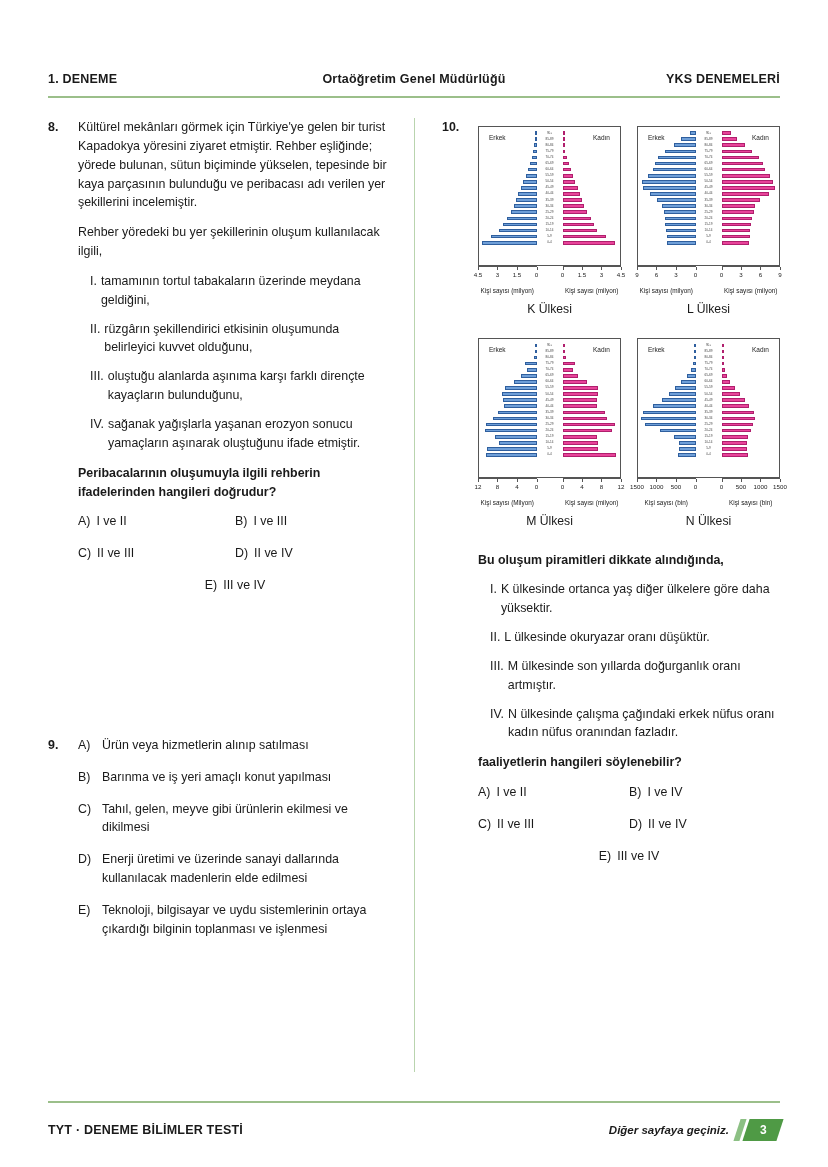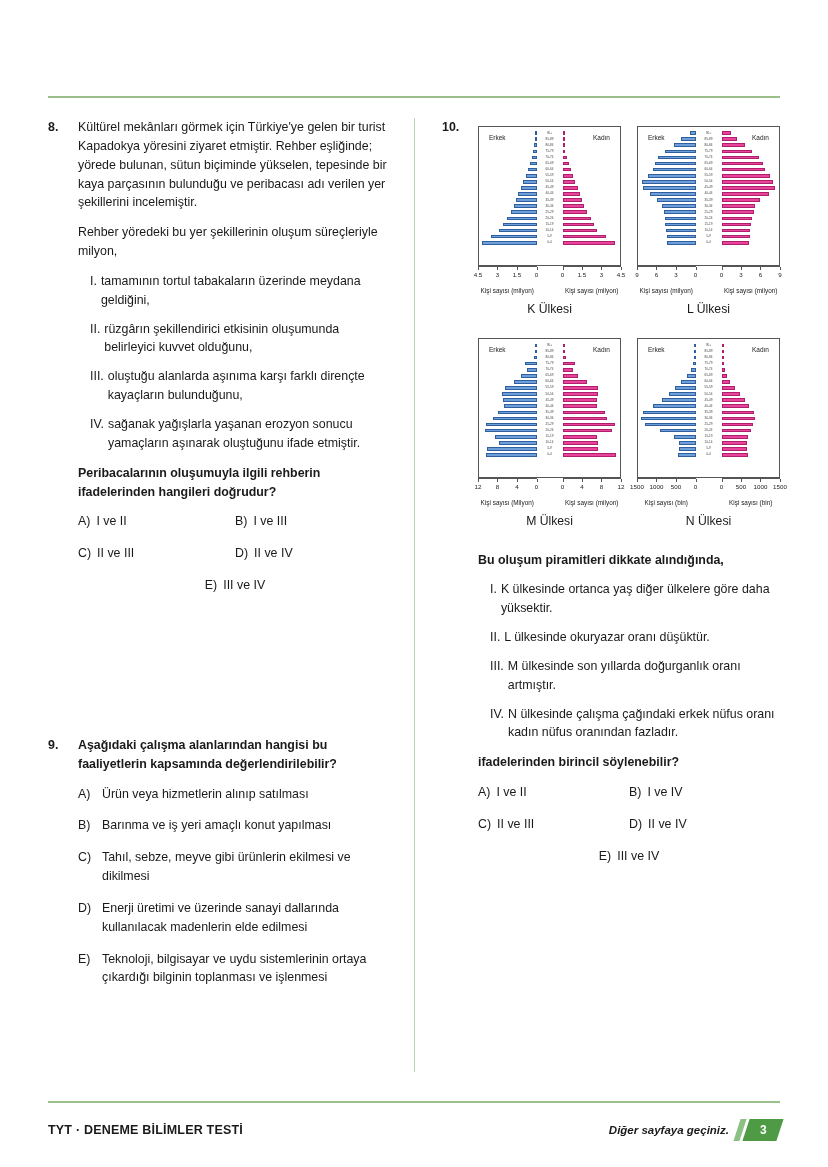--- a/index.html
+++ b/index.html
@@ -148,32 +148,37 @@
   .badge-slash {
     width:6px; height:22px; background:#8cc084; transform:skewX(-18deg);
     margin-right:3px;
   }
 </style>
 </head>
 <body>
 
 <div class="page">
 
+  <div class="header">
+    <div class="left">1. DENEME</div>
+    <div class="center">Ortaöğretim Genel Müdürlüğü</div>
+    <div class="right">YKS DENEMELERİ</div>
+  </div>
   <div class="header-rule"></div>
 
   <div class="columns">
     <div class="col-divider"></div>
 
     <div class="col col-left">
 
       <div class="q" style="margin-bottom:6px;">
         <div class="q-num">8.</div>
         <div class="q-body">
           <p>Kültürel mekânları görmek için Türkiye'ye gelen bir turist Kapadokya yöresini ziyaret etmiştir. Rehber eşliğinde; yörede bulunan, sütun biçiminde yükselen, tepesinde bir kaya parçasının bulunduğu ve peribacası adı verilen yer şekillerini incelemiştir.</p>
-          <p>Rehber yöredeki bu yer şekillerinin oluşum süreçleriyle milyon,</p>
+          <p>Rehber yöredeki bu yer şekillerinin oluşum kullanılacak ilgili,</p>
 
           <ul class="roman-list indent-roman">
             <li>
               <span class="rl-label">I.</span>
               <span class="rl-text">tamamının tortul tabakaların üzerinde meydana geldiğini,</span>
             </li>
             <li>
               <span class="rl-label">II.</span>
               <span class="rl-text">rüzgârın şekillendirici etkisinin oluşumunda belirleyici kuvvet olduğunu,</span>
             </li>
@@ -216,39 +221,38 @@
                 <span class="opt-text">III ve IV</span>
               </div>
             </div>
           </div>
         </div>
       </div>
 
       <div class="q" style="margin-top:128px;">
         <div class="q-num">9.</div>
         <div class="q-body">
-          <p class="stem">Aşağıdaki çalışma alanlarından hangisi bu faaliyetlerin kapsamında değerlendirilebilir?</p>
 
           <div class="options options-stacked">
             <div class="opt-row">
               <div class="opt">
                 <span class="opt-letter wide">A)</span>
                 <span class="opt-text">Ürün veya hizmetlerin alınıp satılması</span>
               </div>
             </div>
             <div class="opt-row">
               <div class="opt">
                 <span class="opt-letter wide">B)</span>
                 <span class="opt-text">Barınma ve iş yeri amaçlı konut yapılması</span>
               </div>
             </div>
             <div class="opt-row">
               <div class="opt">
                 <span class="opt-letter wide">C)</span>
-                <span class="opt-text">Tahıl, sebze, meyve gibi ürünlerin ekilmesi ve dikilmesi</span>
+                <span class="opt-text">Tahıl, gelen, meyve gibi ürünlerin ekilmesi ve dikilmesi</span>
               </div>
             </div>
             <div class="opt-row">
               <div class="opt">
                 <span class="opt-letter wide">D)</span>
                 <span class="opt-text">Enerji üretimi ve üzerinde sanayi dallarında kullanılacak madenlerin elde edilmesi</span>
               </div>
             </div>
             <div class="opt-row">
               <div class="opt">
@@ -1017,21 +1021,21 @@
             <li>
               <span class="rl-label">III.</span>
               <span class="rl-text">M ülkesinde son yıllarda doğurganlık oranı artmıştır.</span>
             </li>
             <li>
               <span class="rl-label">IV.</span>
               <span class="rl-text">N ülkesinde çalışma çağındaki erkek nüfus oranı kadın nüfus oranından fazladır.</span>
             </li>
           </ul>
 
-          <p class="stem">ifadelerinden birincil söylenebilir?</p>
+          <p class="stem">faaliyetlerin hangileri söylenebilir?</p>
 
           <div class="options">
             <div class="opt-row">
               <div class="opt">
                 <span class="opt-letter">A)</span>
                 <span class="opt-text">I ve II</span>
               </div>
               <div class="opt">
                 <span class="opt-letter">B)</span>
                 <span class="opt-text">I ve IV</span>

